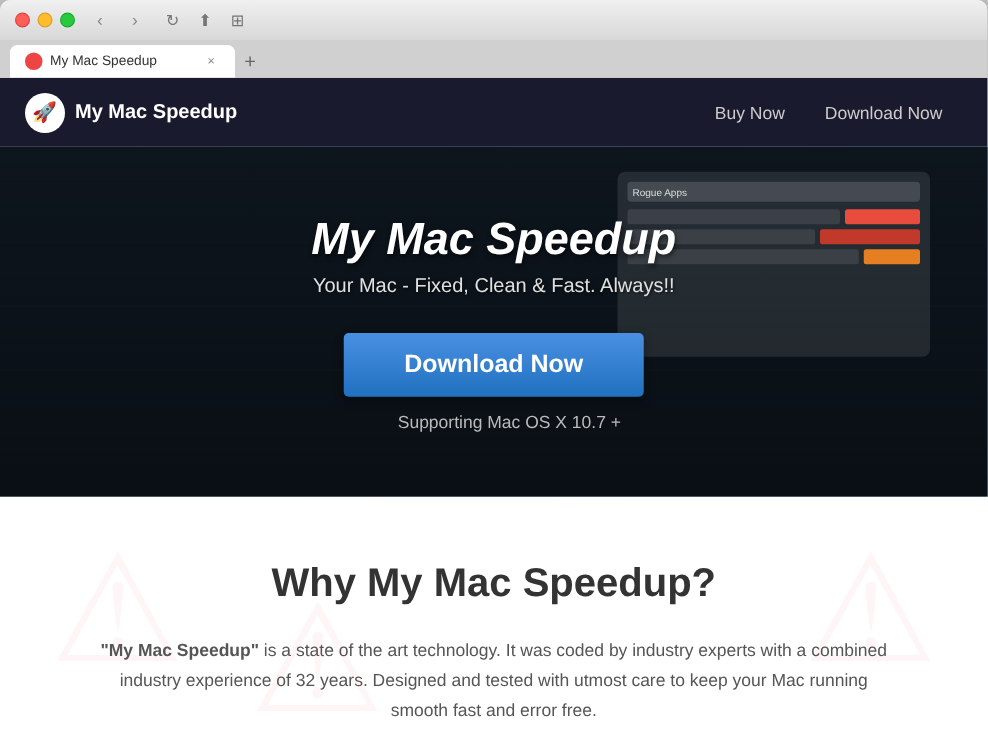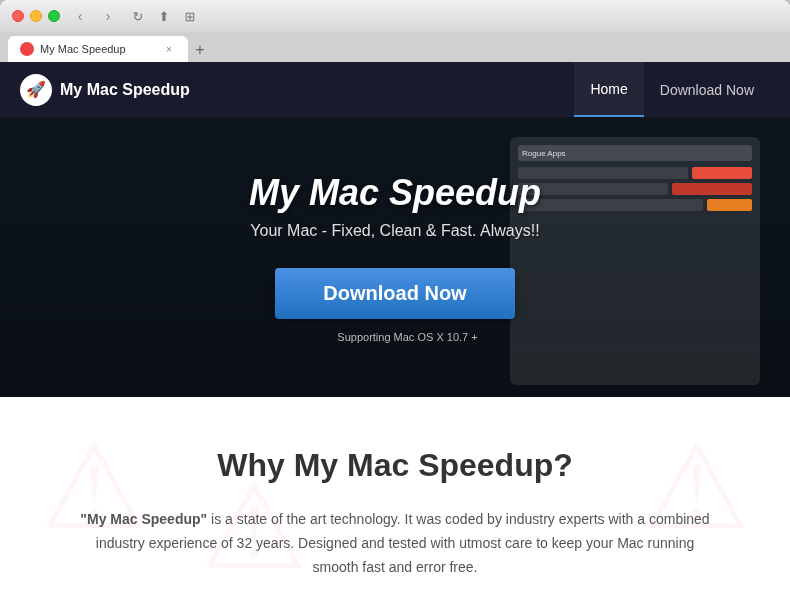--- a/index.html
+++ b/index.html
@@ -244,24 +244,24 @@
       top: 0; left: 0; right: 0; bottom: 0;
       background: 
         linear-gradient(rgba(0,0,0,0.5), rgba(0,0,0,0.65)),
         repeating-linear-gradient(0deg, transparent, transparent 50px, rgba(255,255,255,0.02) 50px, rgba(255,255,255,0.02) 51px);
       background-color: #1a2a3a;
     }
 
     
     .hero-deco {
       position: absolute;
-      right: 30px;
+      right: 46px;
       top: 20px;
       width: 250px;
-      height: 248px;
+      height: 148px;
       background: rgba(255,255,255,0.1);
       border-radius: 6px;
       padding: 8px;
       font-size: 9px;
       color: rgba(255,255,255,0.6);
       overflow: hidden;
     }
 
     .deco-header {
       background: rgba(255,255,255,0.15);
@@ -333,21 +333,21 @@
     }
 
     .free-scan-note {
       color: #ccc;
       font-size: 11px;
       margin-bottom: 6px;
     }
 
     .os-support {
       color: #bbb;
-      font-size: 11px;
+      font-size: 14px;
       margin-left: 25px;
     }
 
     
     .why-section {
       padding: 50px 80px 30px;
       text-align: center;
       background: white;
       position: relative;
     }
@@ -420,21 +420,21 @@
 <div class="website">
 
   <nav class="site-nav">
     <div class="site-logo">
       <div class="logo-icon">
         <span>🚀</span>
       </div>
       <span class="logo-text">My Mac Speedup</span>
     </div>
     <div class="nav-links">
-      <a class="nav-link active">Home</a>
+      <a class="nav-link">Buy Now</a>
       <a class="nav-link">Download Now</a>
     </div>
   </nav>
 
   <section class="hero">
     <div class="hero-bg"></div>
 
     <div class="hero-deco">
       <div class="deco-header">Rogue Apps</div>
       <div class="deco-row">

